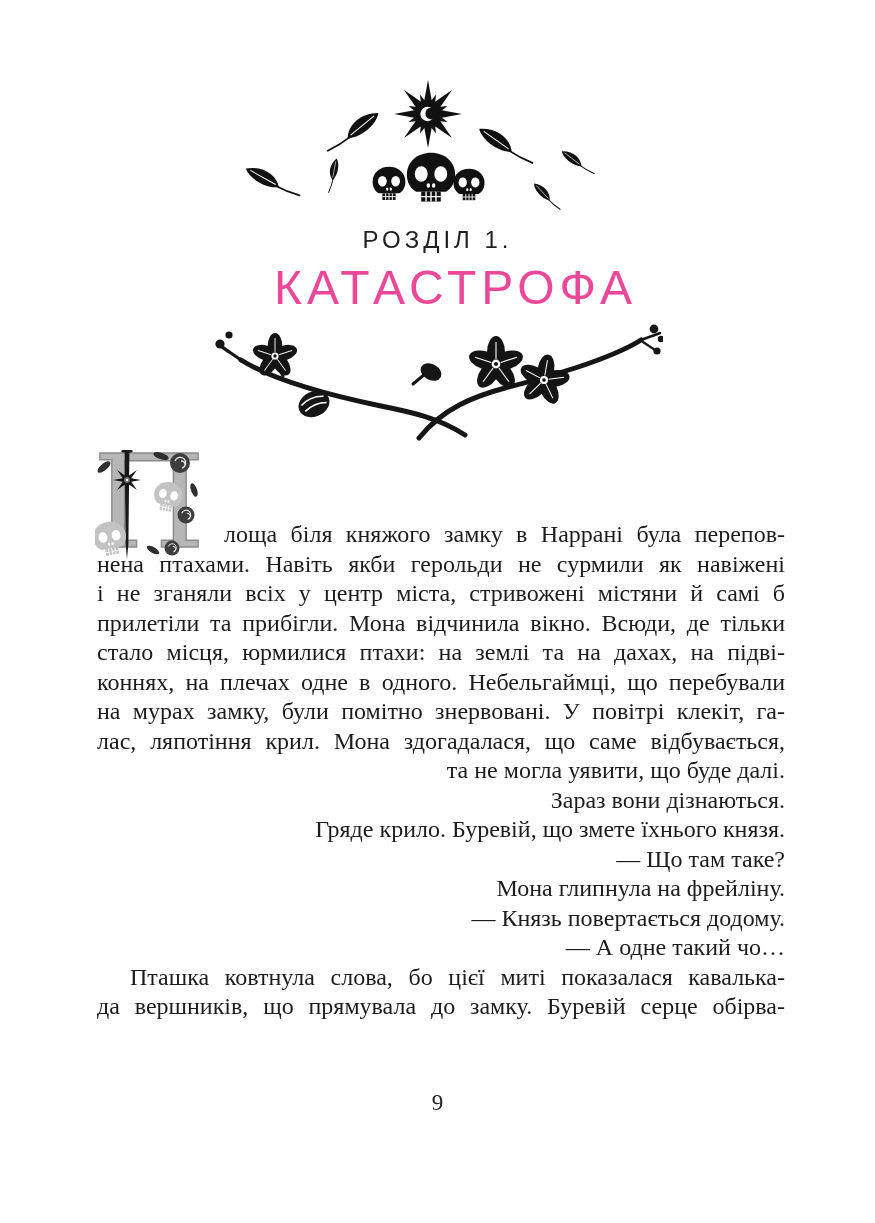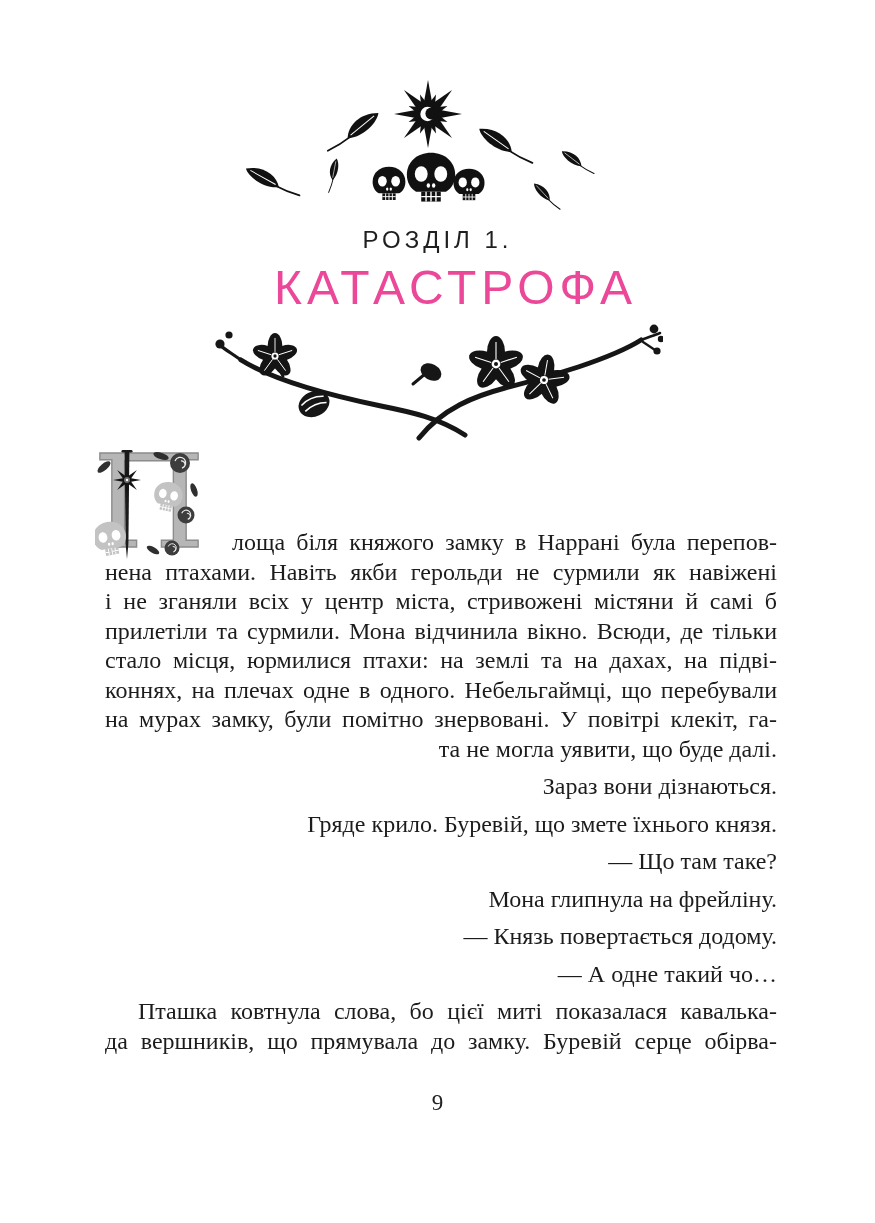--- a/index.html
+++ b/index.html
@@ -16,21 +16,21 @@
   .chapter-title {
     position:absolute; top:260px; left:0; width:100%; text-align:center;
     font-family:"Liberation Sans", sans-serif; font-size:48px; letter-spacing:5px;
     color:#ec4899; font-weight:normal;padding-left:18px;
   }
   .orchid-art { position:absolute; top:318px; left:50%; transform:translateX(-50%); }
   .body-text {
     position:absolute; left:97px; top:520px; width:688px;
     font-size:24px; line-height:29.5px; color:#1c1c1c;
   }
-  .para { margin:8px; }
+  .para { margin:0; }
   .line { display:block; text-align:right; white-space:normal; }
   .line.jl { text-align:justify; text-align-last:justify; }
   .line.fl-drop { padding-left:127px; }
   .line.fl-indent { padding-left:33px; }
   .dropcap { position:absolute; left:-2px; top:-70px; pointer-events:none; }
   .page-number {
     position:absolute; top:1090px; left:0; width:100%; text-align:center;
     font-size:23px; color:#222;
   }
 </style>
@@ -167,24 +167,25 @@
 
       <use href="#rose" style="color:#3d3d3d" transform="translate(85,13)"></use>
       <use href="#rose" style="color:#3d3d3d" transform="translate(91,65) scale(0.85)"></use>
       <use href="#rose" style="color:#3d3d3d" transform="translate(77,98) scale(0.75)"></use>
     </svg>
 
   <div class="para">
         <div class="line jl fl-drop">лоща біля княжого замку в Наррані була перепов-</div>
         <div class="line jl">нена птахами. Навіть якби герольди не сурмили як навіжені</div>
         <div class="line jl">і не зганяли всіх у центр міста, стривожені містяни й самі б</div>
-        <div class="line jl">прилетіли та сурмили. Мона відчинила вікно. Всюди, де тільки</div>
+        <div class="line jl">прилетіли та прибігли. Мона відчинила вікно. Всюди, де тільки</div>
         <div class="line jl">стало місця, юрмилися птахи: на землі та на дахах, на підві-</div>
         <div class="line jl">коннях, на плечах одне в одного. Небельгаймці, що перебували</div>
         <div class="line jl">на мурах замку, були помітно знервовані. У повітрі клекіт, га-</div>
+        <div class="line jl">лас, ляпотіння крил. Мона здогадалася, що саме відбувається,</div>
         <div class="line">та не могла уявити, що буде далі.</div>
       </div>
       <div class="para">
         <div class="line fl-indent">Зараз вони дізнаються.</div>
       </div>
       <div class="para">
         <div class="line fl-indent">Гряде крило. Буревій, що змете їхнього князя.</div>
       </div>
       <div class="para">
         <div class="line fl-indent">— Що там таке?</div>

